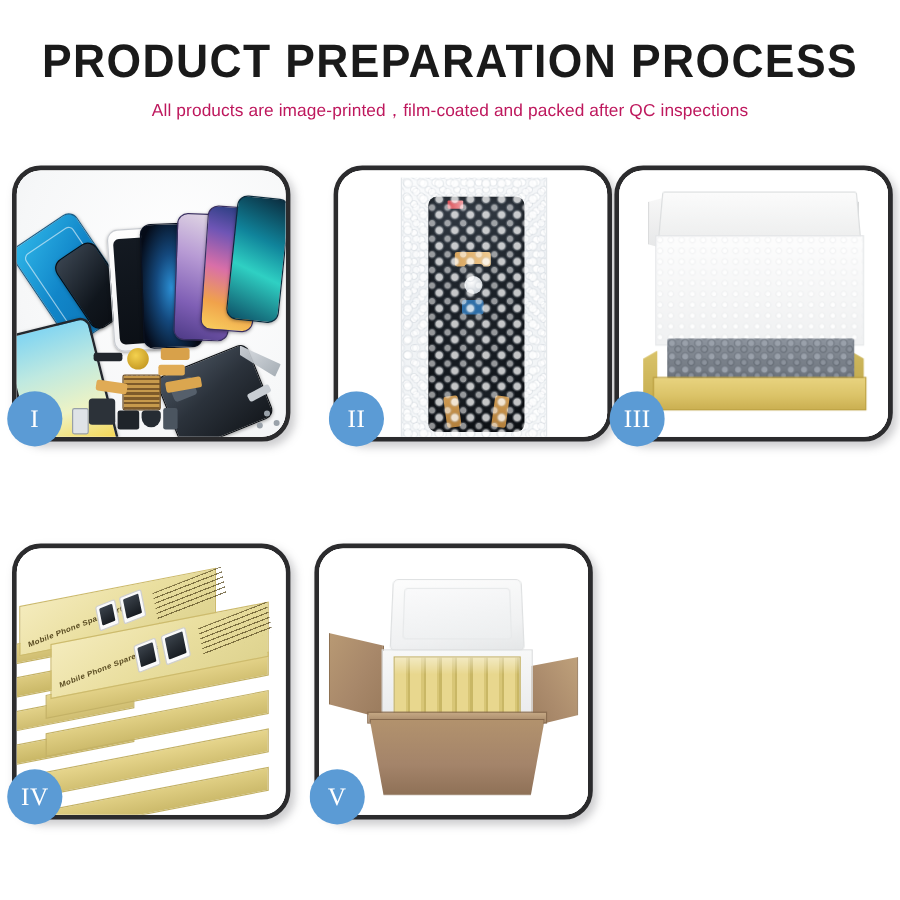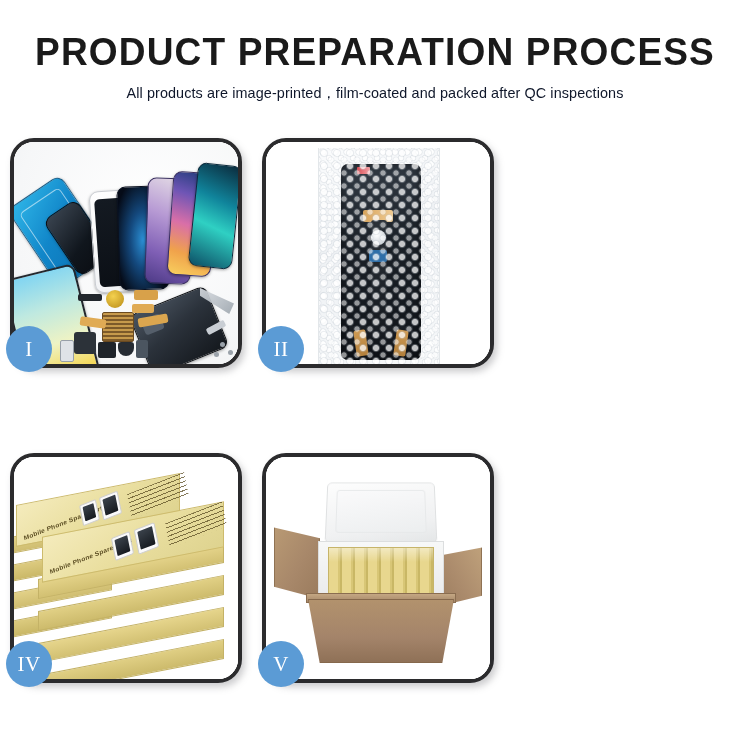--- a/index.html
+++ b/index.html
@@ -32,21 +32,21 @@
     transform: scaleX(0.95);
     white-space: nowrap;
     line-height: 44px;
   }
 
   #page-subtitle {
     position: absolute; left: 0; top: 83px; width: 750px;
     text-align: center;
     font-size: 14.4px;
     font-weight: 400;
-    color: #0f172a;
+    color: #be185d;
     letter-spacing: 0.1px;
     white-space: nowrap;
     line-height: 20px;
   }
 
   
   #grid { position: absolute; left: 0; top: 0; width: 750px; height: 750px; }
 
   .card {
     position: absolute;
@@ -58,21 +58,21 @@
     overflow: visible;
   }
   .card-inner {
     position: absolute; inset: 0;
     border-radius: 20px;
     overflow: hidden;
     background: #fdfdfd;
   }
 
   .c1 { left: 10px;  top: 138px; }
-  .c2 { left: 262px; top: 138px; text-decoration: underline; }
+  .c2 { left: 278px; top: 138px; text-decoration: underline; }
   .c3 { left: 512px; top: 138px; }
   .c4 { left: 10px;  top: 453px; }
   .c5 { left: 262px; top: 453px; }
   .c6 { left: 512px; top: 453px; }
 
   
   .badge {
     position: absolute;
     left: -8px; bottom: -8px;
     width: 46px; height: 46px;
@@ -490,20 +490,35 @@
                 <div class="tab-r"></div>
               </div>
             </div>
             <div class="bw-overlay"></div>
           </div>
         </div>
       </div>
       <div class="badge">II</div>
     </div>
 
+    <div class="card c3">
+      <div class="card-inner">
+        <div class="p3">
+          <div class="b3-lid-l"></div>
+          <div class="b3-lid-r"></div>
+          <div class="b3-lid"></div>
+          <div class="b3-foam"></div>
+          <div class="b3-tray-left"></div>
+          <div class="b3-tray-right"></div>
+          <div class="b3-bubblepack"></div>
+          <div class="b3-tray-front"></div>
+        </div>
+      </div>
+      <div class="badge">III</div>
+    </div>
 
     <div class="card c4">
       <div class="card-inner">
         <div class="p4">
 
           <div class="k-slab" style="left:-2px; top:70px;  width:100px; height:17px;
                background:linear-gradient(180deg,#e2d188,#cfbd70); transform:skewY(-11deg);"></div>
           <div class="k-slab" style="left:-2px; top:98px;  width:100px; height:17px;
                background:linear-gradient(180deg,#ddcb80,#cab867); transform:skewY(-11deg);"></div>
           <div class="k-slab" style="left:-2px; top:126px; width:100px; height:17px;

